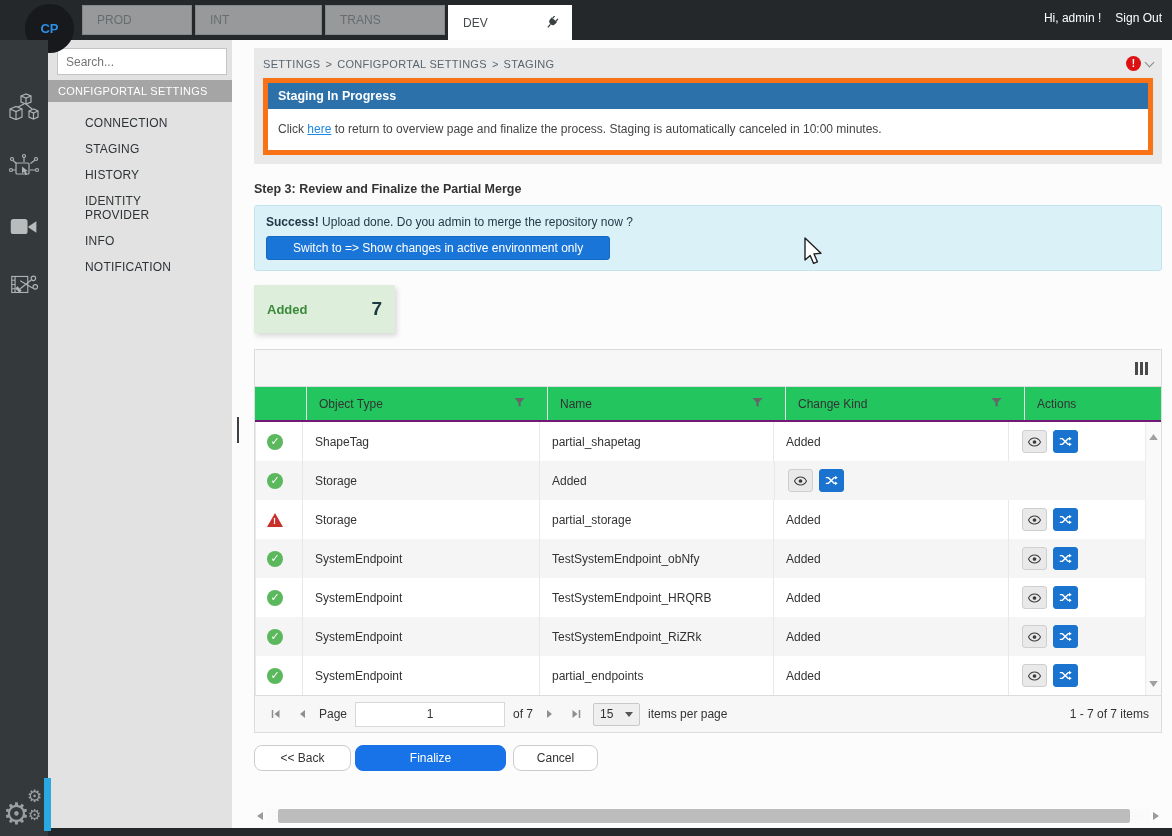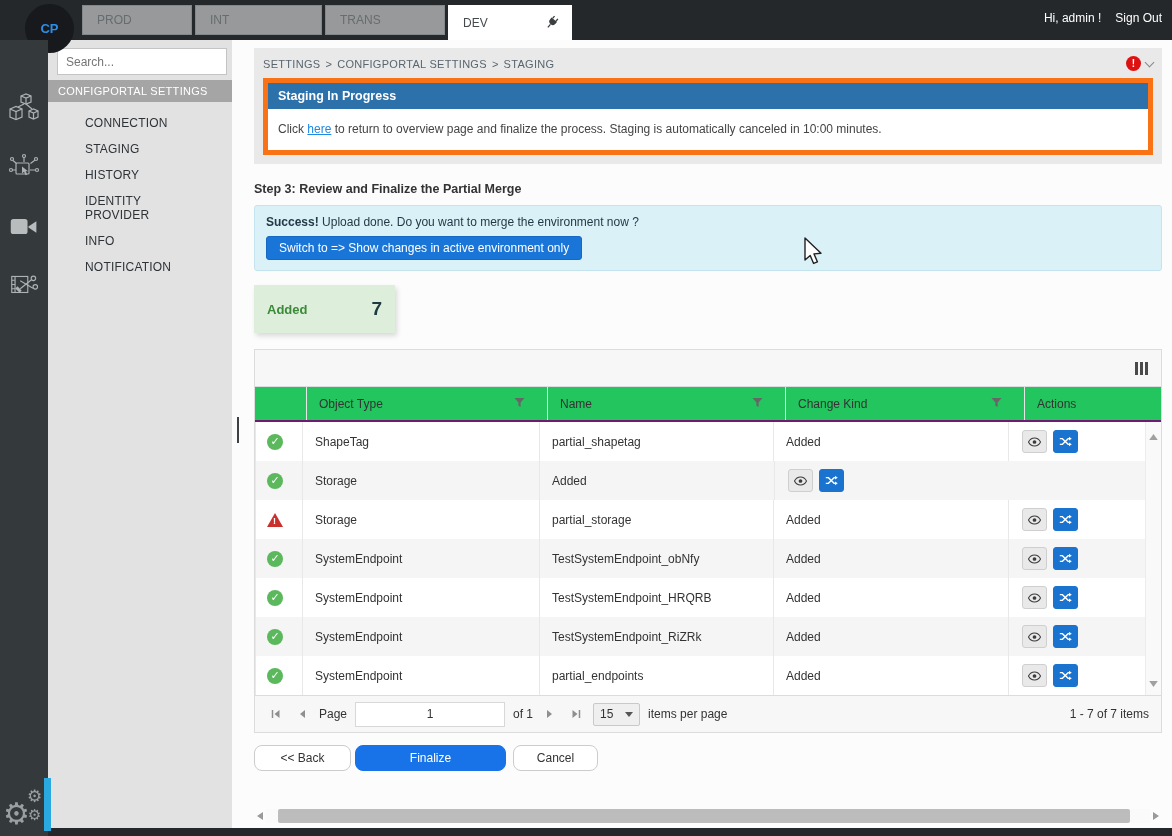--- a/index.html
+++ b/index.html
@@ -61,21 +61,21 @@
   .staging-panel { margin-top:7px; border:5px solid #f97316; }
   .sp-head { background:#2d71ab; color:#fff; font-weight:bold; font-size:12.5px; padding:6px 10px; }
   .sp-body { background:#fff; font-size:12px; color:#444; padding:13px 10px 14px; }
   .link { color:#1e88e5; text-decoration:underline; cursor:pointer; }
 
   .step-title { margin-top:18px; font-size:12.5px; font-weight:bold; color:#333; }
 
   .infobox { margin-top:9px; background:#dbf1f8; border:1px solid #c3e4ee; border-radius:3px; padding:9px 11px 10px; }
   .infobox-text { font-size:12px; color:#223b46; }
   .switch-btn { margin-top:7px; background:#1a75d8; color:#fff; border:1px solid #1668c2; border-radius:3px;
-    font-size:12px; padding:4px 12px; cursor:pointer; font-family:"Liberation Sans", sans-serif; display:inline-block; }
+    font-size:12px; padding:4px 26px; cursor:pointer; font-family:"Liberation Sans", sans-serif; display:inline-block; }
 
   .added-card { margin-top:14px; width:115px; background:#ddeeda; box-shadow:2px 3px 5px rgba(0,0,0,.14);
     padding:13px 13px; display:flex; align-items:center; justify-content:space-between; }
   .added-label { color:#3a8a3a; font-weight:bold; font-size:13px; }
   .added-count { color:#1c3a40; font-weight:bold; font-size:19px; }
 
   
   .grid { margin-top:16px; border:1px solid #dcdcdc; background:#fff; }
   .grid-toolbar { height:36px; background:#f7f7f7; border-bottom:1px solid #dcdcdc;
     display:flex; align-items:center; justify-content:flex-end; padding-right:13px; }
@@ -261,21 +261,21 @@
       <div class="sp-body">
         <span>Click </span><span class="link">here</span><span> to return to overview page and finalize the process. Staging is automatically canceled in 10:00 minutes.</span>
       </div>
     </div>
   </div>
 
   <div class="step-title">Step 3: Review and Finalize the Partial Merge</div>
 
   <div class="infobox">
     <div class="infobox-text">
-      <b>Success!</b><span> Upload done. Do you want to merge the environment now ?</span>
+      <b>Success!</b><span> Upload done. Do you admin to merge the repository now ?</span>
     </div>
     <button class="switch-btn">Switch to =&gt; Show changes in active environment only</button>
   </div>
 
   <div class="added-card">
     <span class="added-label">Added</span>
     <span class="added-count">7</span>
   </div>
 
   <div class="grid">
@@ -520,21 +520,21 @@
             <path d="M8.5 1L3.5 5l5 4z" fill="#8f8f8f"></path>
           </svg>
         </span>
       <span class="pg-btn">
           <svg width="8" height="10" viewBox="0 0 8 10">
             <path d="M7 1L2 5l5 4z" fill="#8f8f8f"></path>
           </svg>
         </span>
       <span>Page</span>
       <input class="page-input" type="text" value="1" style="">
-      <span>of 1</span>
+      <span>of 7</span>
       <span class="pg-btn">
           <svg width="8" height="10" viewBox="0 0 8 10">
             <path d="M1 1l5 4-5 4z" fill="#8f8f8f"></path>
           </svg>
         </span>
       <span class="pg-btn">
           <svg width="10" height="10" viewBox="0 0 10 10">
             <path d="M8.5 1v8" stroke="#8f8f8f" stroke-width="1.5"></path>
             <path d="M1.5 1l5 4-5 4z" fill="#8f8f8f"></path>
           </svg>

